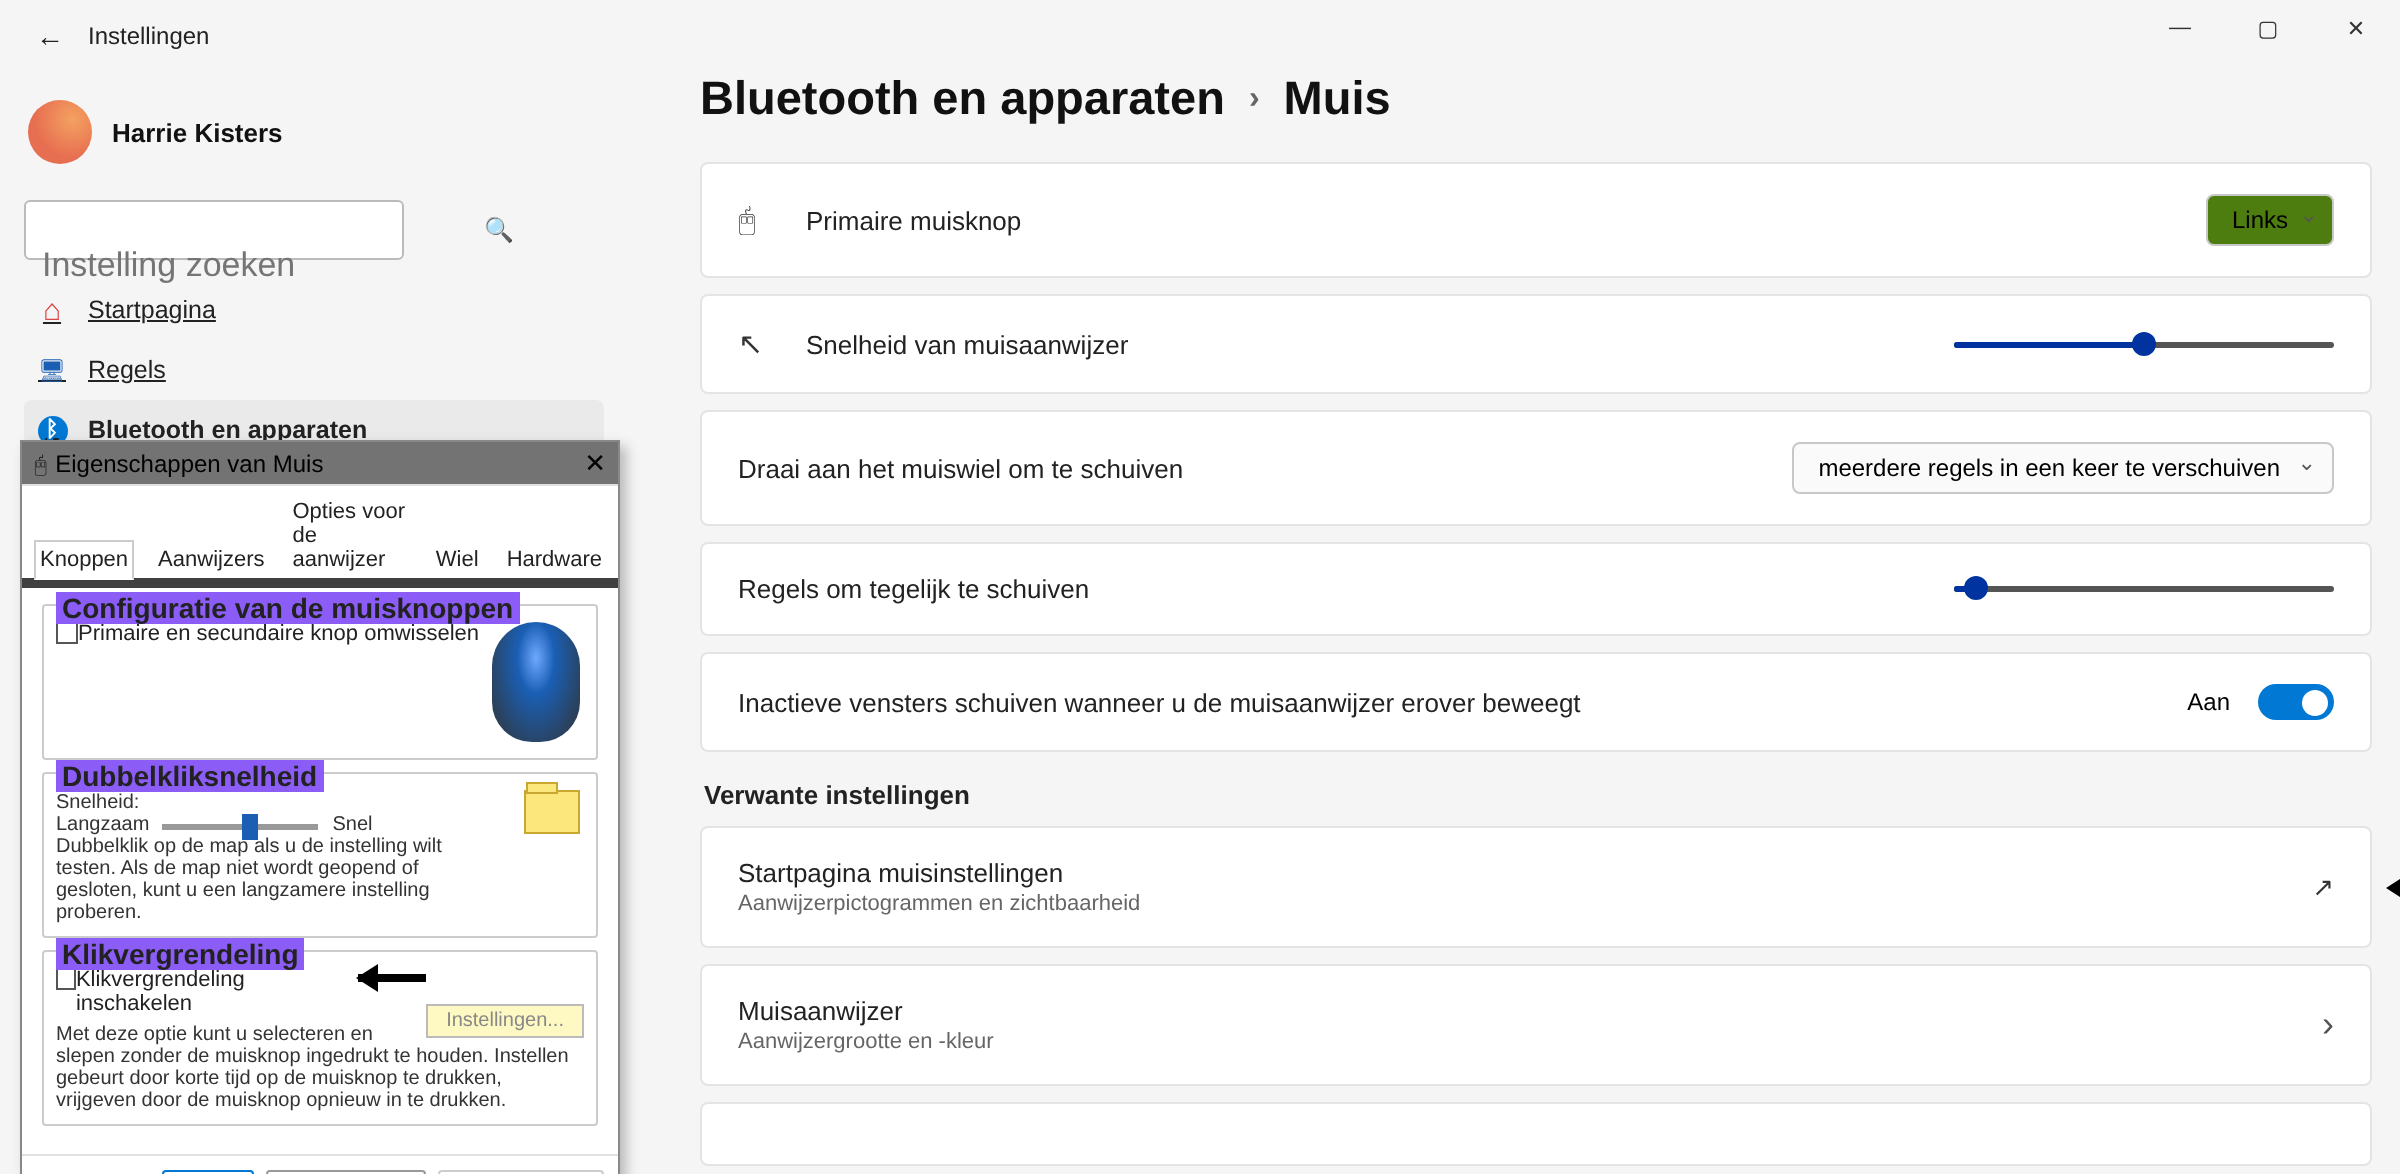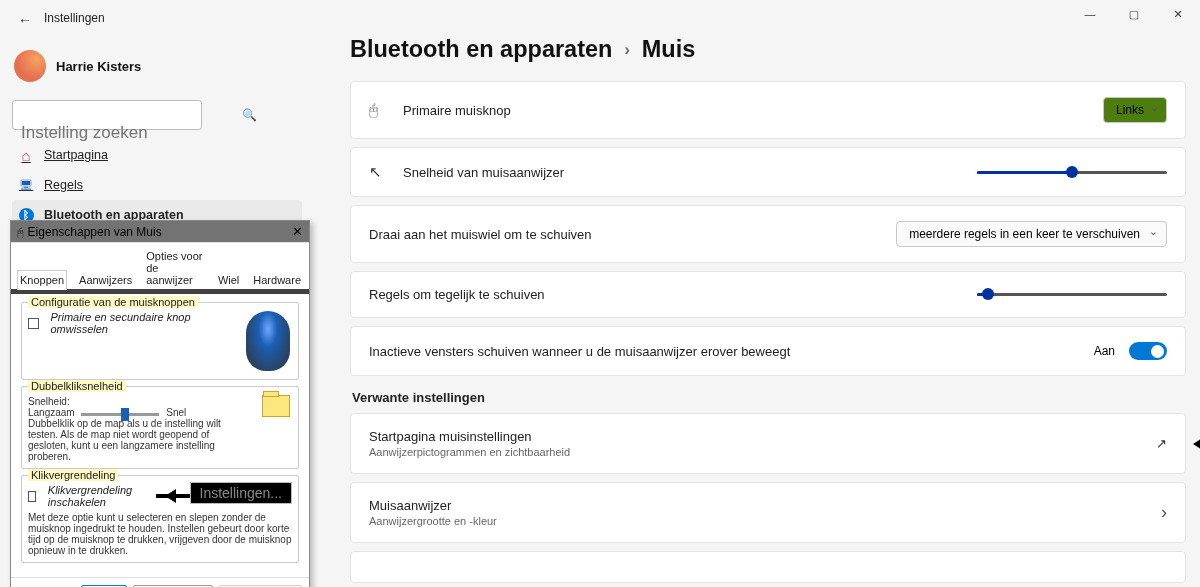--- a/index.html
+++ b/index.html
@@ -73,33 +73,33 @@
 .dialog { position: absolute; top: 220px; left: 10px; width: 300px; background: #fff; border: 1px solid #888; box-shadow: 3px 3px 6px rgba(0,0,0,.25); }
 .dlg-title { display:flex; align-items:center; justify-content:space-between; padding:3px 6px; font-size:12px; background:#737373; border-bottom:1px solid #e2e2e2; }
 .dlg-title .mouse-ico::before { content:"🖰"; font-size:11px; margin-right:4px; }
 .dlg-close { font-size:13px; cursor:pointer; }
 .dlg-tabs { display:flex; gap:10px; padding: 4px 6px 0 6px; border-bottom:5px solid #404040; font-size:11px;align-items:flex-end; }
 .dlg-tab { padding:3px 2px; cursor:pointer; color:#222; }
 .dlg-tab.active { border:1px solid #ccc; border-bottom:1px solid #fff; background:#fff; position:relative; top:1px; }
 
 .dlg-body { padding: 8px 10px; font-size:11px; color:#222; }
 .fieldset { border:1px solid #ccc; border-radius:2px; padding:6px; margin-bottom:6px; position:relative; }
-.fieldset-legend { position:absolute; top:-7px; left:6px; background:#fef9c3; padding:0 3px; font-size:11px; }
+.fieldset-legend { position:absolute; top:-7px; left:6px; background:#8b5cf6; padding:0 3px; font-size:14px;font-weight:bold; }
 .mouse-pic { float:right; width:44px; height:60px; background: radial-gradient(ellipse at 50% 30%, #6ea8ff 0%, #1a5fb4 30%, #333 100%); border-radius: 22px 22px 20px 20px; margin: 2px 2px 2px 6px; }
 
-.checkline { display:flex; align-items:center; gap:12px; margin:2px 0;font-style:italic; }
+.checkline { display:flex; align-items:flex-start; gap:0; margin:2px 0; }
 .checkbox { width:11px; height:11px; border:1px solid #555; }
 .smalltext { font-size:10px; color:#333; }
 
 .folder-ico { float:right; width:28px; height:22px; background:#fce77d; border:1px solid #caa730; margin:2px; }
 .folder-ico::before{ content:""; display:block; width:14px; height:4px; background:#fce77d; border:1px solid #caa730; position:relative; top:-5px; left:0; }
 
 .tiny-slider { width:78px; height:3px; background:#999; display:inline-block; position:relative; margin:0 4px; }
 .tiny-slider::before { content:""; position:absolute; left:40px; top:-5px; width:8px; height:13px; background:#1a5fb4; }
-.settings-btn { float:right; font-size:14px; border:1px solid #bbb; background:#000000; padding:2px 9px; color:#888; }
+.settings-btn { float:right; font-size:10px; border:1px solid #bbb; background:#fef9c3; padding:2px 9px; color:#888;margin-top:20px; }
 
 .dlg-foot { display:flex; justify-content:flex-end; gap:6px; padding:7px; border-top:1px solid #e2e2e2; }
 .dlg-btn { font-size:11px; border:1px solid #999; background:#fff; padding:3px 14px; cursor:pointer; border-radius:2px; }
 .dlg-btn.primary { border:1px solid #0078d4; }
 .dlg-btn.muted { color:#888; border-color:#ccc; }
 
 .small-arrow { position:relative; display:inline-block; width:48px; height:10px; vertical-align:middle; margin-left:4px; }
 .small-arrow::before { content:""; position:absolute; right:0; top:3px; width:34px; height:4px; background:#000; }
 .small-arrow::after { content:""; position:absolute; left:0; top:-2px; border:7px solid transparent; border-right:11px solid #000; }
 </style>

